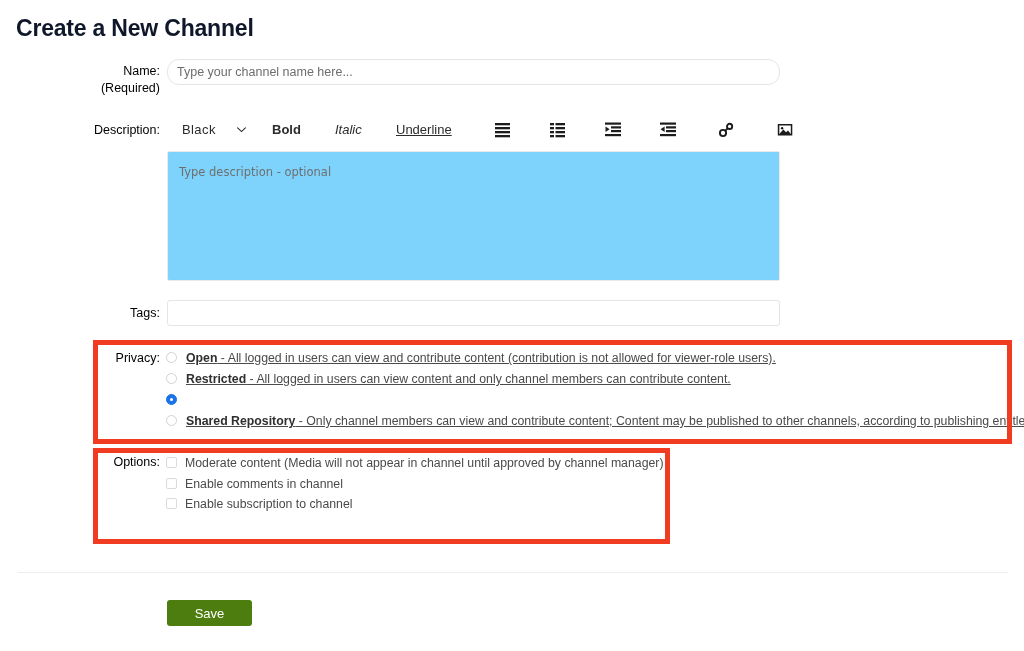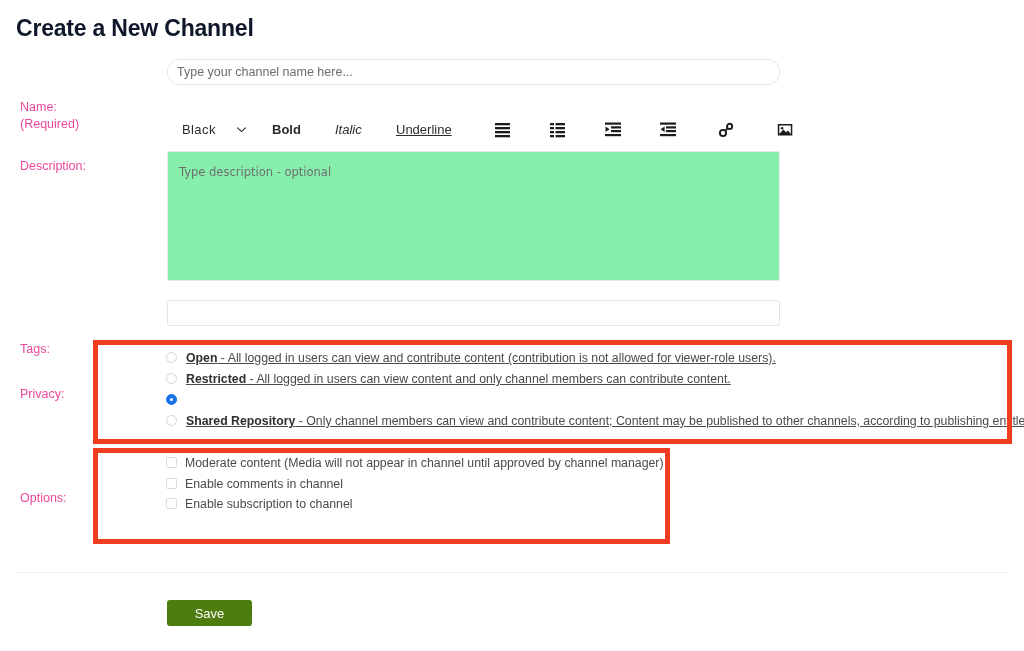--- a/index.html
+++ b/index.html
@@ -24,23 +24,23 @@
     font-size: 23px;
     font-weight: bold;
     color: #0f172a;
     letter-spacing: -0.2px;
   }
 
   
   .field-label {
     position: absolute;
     font-size: 12.5px;
-    color: #ec4899;
+    color: #000000;
+    text-align: right;
     font-family: "Liberation Sans", sans-serif;
-    margin-top: 36px;
   }
 
   
   .name-label {
     left: 20px;
     top: 64px;
     width: 140px;
   }
   .name-sublabel {
     left: 20px;
@@ -121,21 +121,21 @@
 
   .desc-box {
     position: absolute;
     left: 167px;
     top: 151px;
     width: 613px;
     height: 130px;
     box-sizing: border-box;
     border: 1px solid #e9eaec;
     border-radius: 2px;
-    background: #86efac;
+    background: #7dd3fc;
   }
   .desc-placeholder {
     position: absolute;
     left: 11px;
     top: 13px;
     font-size: 12.5px;
     color: #6f6f6f;
     font-family: "DejaVu Sans", sans-serif;
     font-size: 11.5px;
   }

